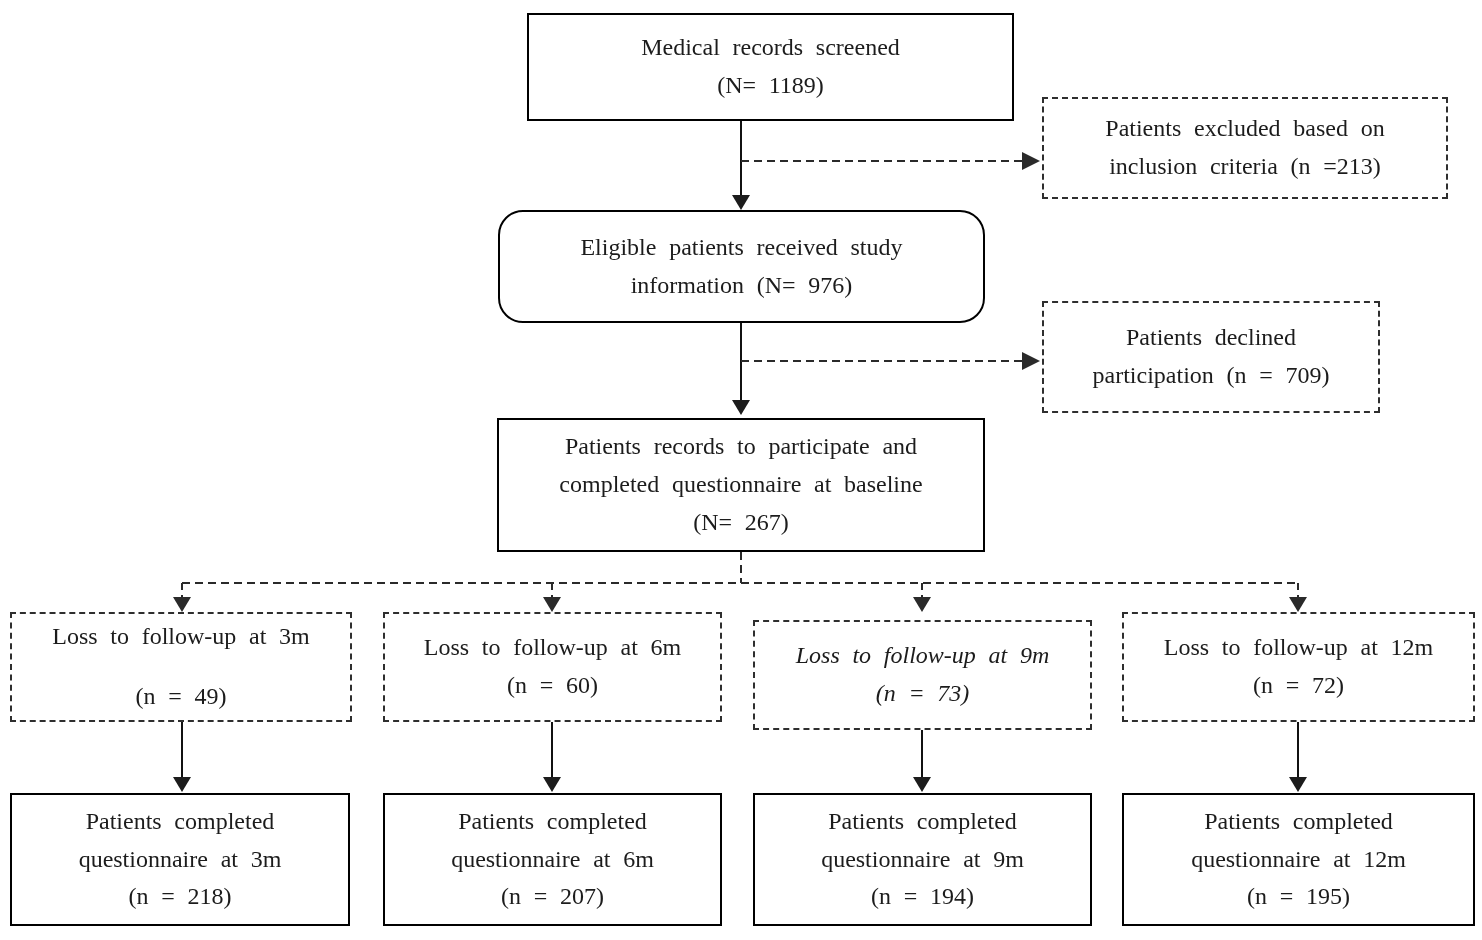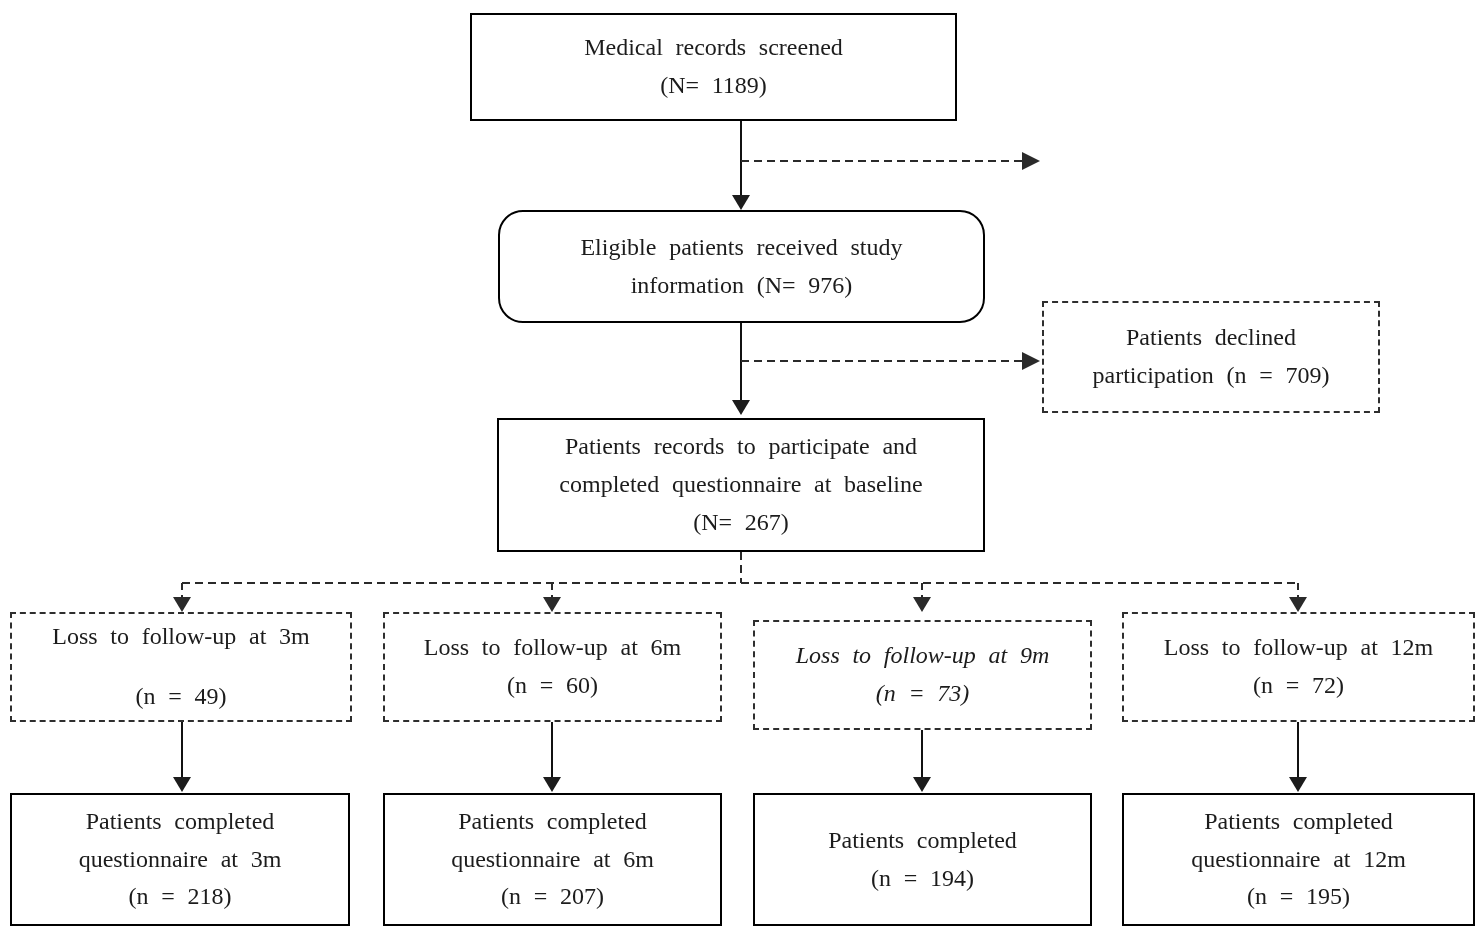--- a/index.html
+++ b/index.html
@@ -97,25 +97,29 @@
     <g>
       <line x1="922" y1="722" x2="922" y2="778" stroke="#111111" stroke-width="2"></line>
       <polygon points="913,777 931,777 922,792" fill="#1c1c1c"></polygon>
     </g>
     <g>
       <line x1="1298" y1="722" x2="1298" y2="778" stroke="#111111" stroke-width="2"></line>
       <polygon points="1289,777 1307,777 1298,792" fill="#1c1c1c"></polygon>
     </g>
   </svg>
 
-  <div class="box solid" style="left:470px; top:13px; width:487px; height:108px;">
+  <div class="box solid" style="left:527px; top:13px; width:487px; height:108px;">
     <div>Medical records screened</div>
     <div>(N= 1189)</div>
   </div>
 
+  <div class="box dashed" style="left:1042px; top:97px; width:406px; height:102px;">
+    <div>Patients excluded based on</div>
+    <div>inclusion criteria (n =213)</div>
+  </div>
 
   <div class="box solid" style="left:498px; top:210px; width:487px; height:113px;border-radius:25px;">
     <div>Eligible patients received study</div>
     <div>information (N= 976)</div>
   </div>
 
   <div class="box dashed" style="left:1042px; top:301px; width:338px; height:112px;">
     <div>Patients declined</div>
     <div>participation (n = 709)</div>
   </div>
@@ -153,20 +157,21 @@
   </div>
 
   <div class="box solid" style="left:383px; top:793px; width:339px; height:133px;">
     <div>Patients completed</div>
     <div>questionnaire at 6m</div>
     <div>(n = 207)</div>
   </div>
 
   <div class="box solid" style="left:753px; top:793px; width:339px; height:133px;">
     <div>Patients completed</div>
+    <div>questionnaire at 9m</div>
     <div>(n = 194)</div>
   </div>
 
   <div class="box solid" style="left:1122px; top:793px; width:353px; height:133px;">
     <div>Patients completed</div>
     <div>questionnaire at 12m</div>
     <div>(n = 195)</div>
   </div>
 
 </div>

